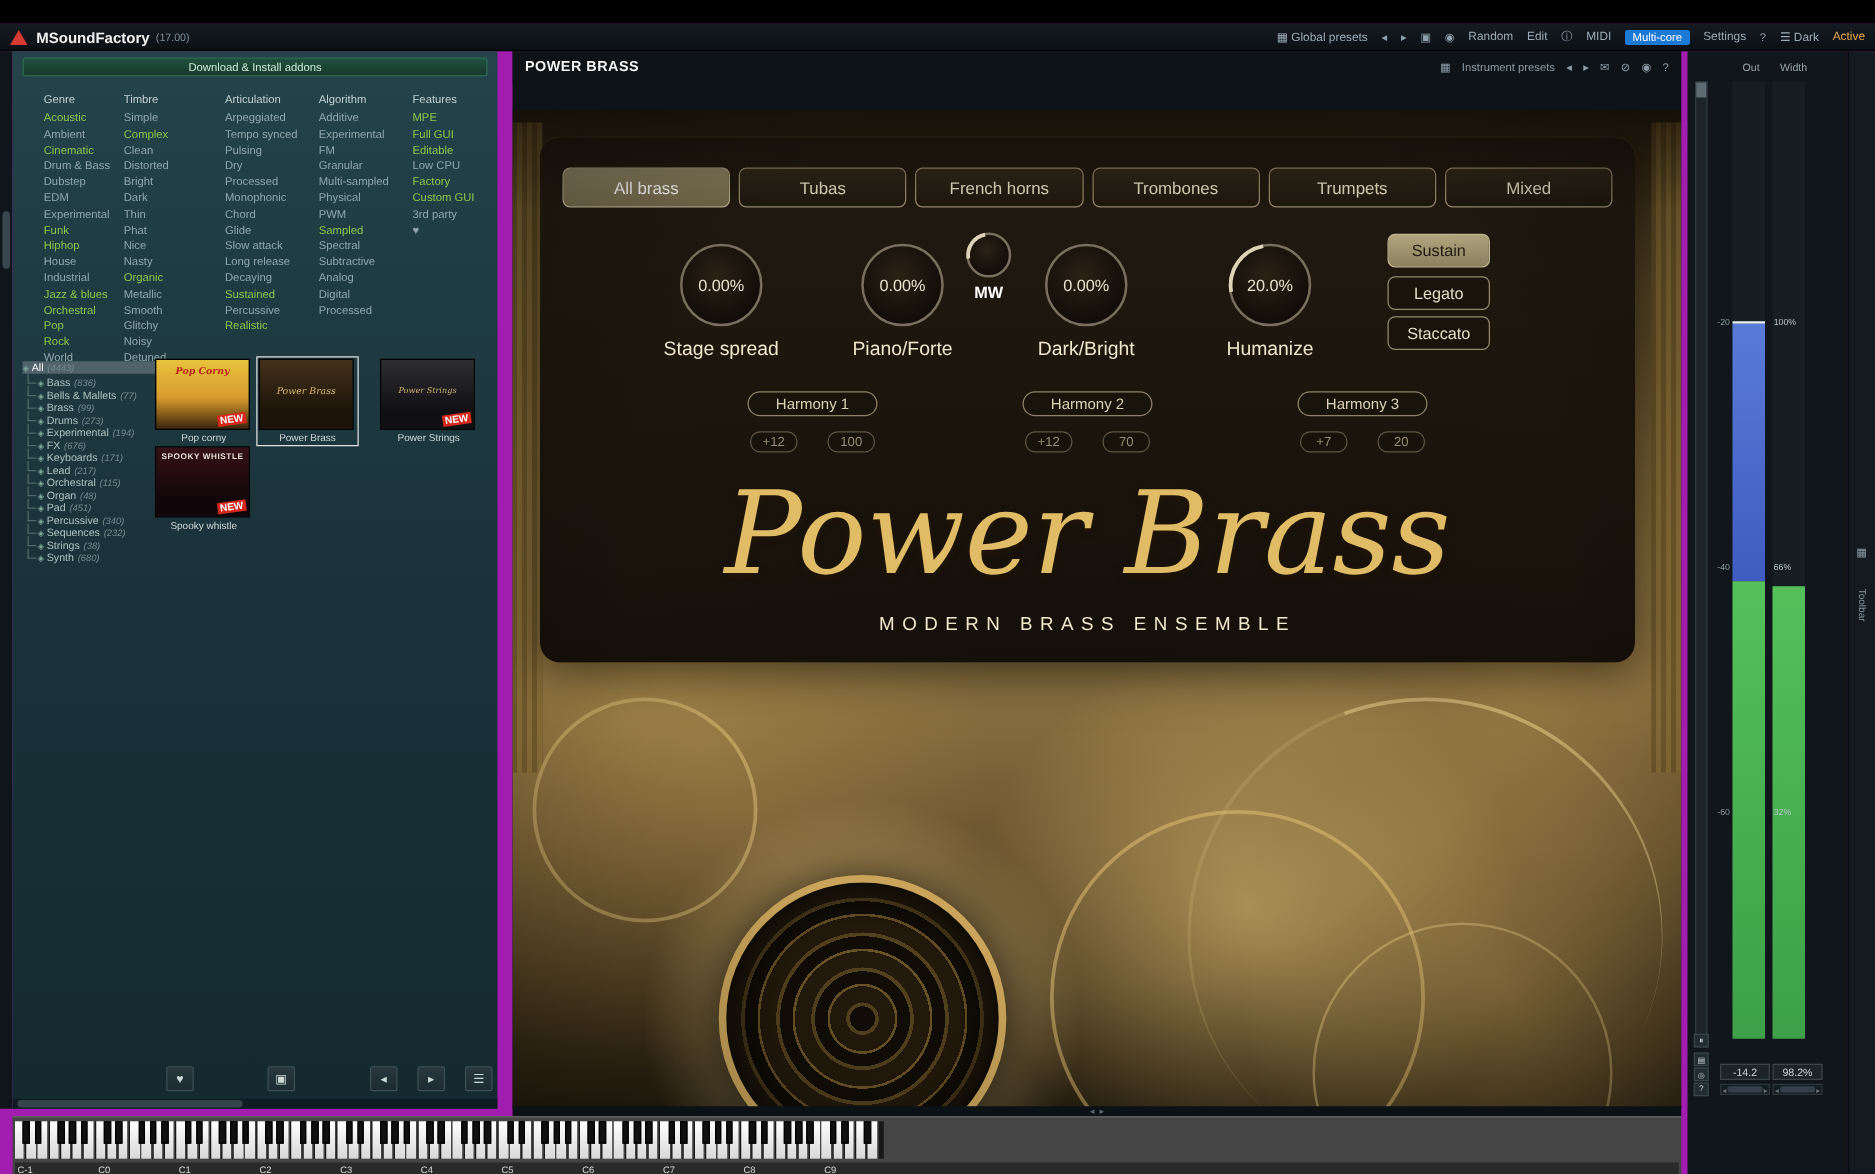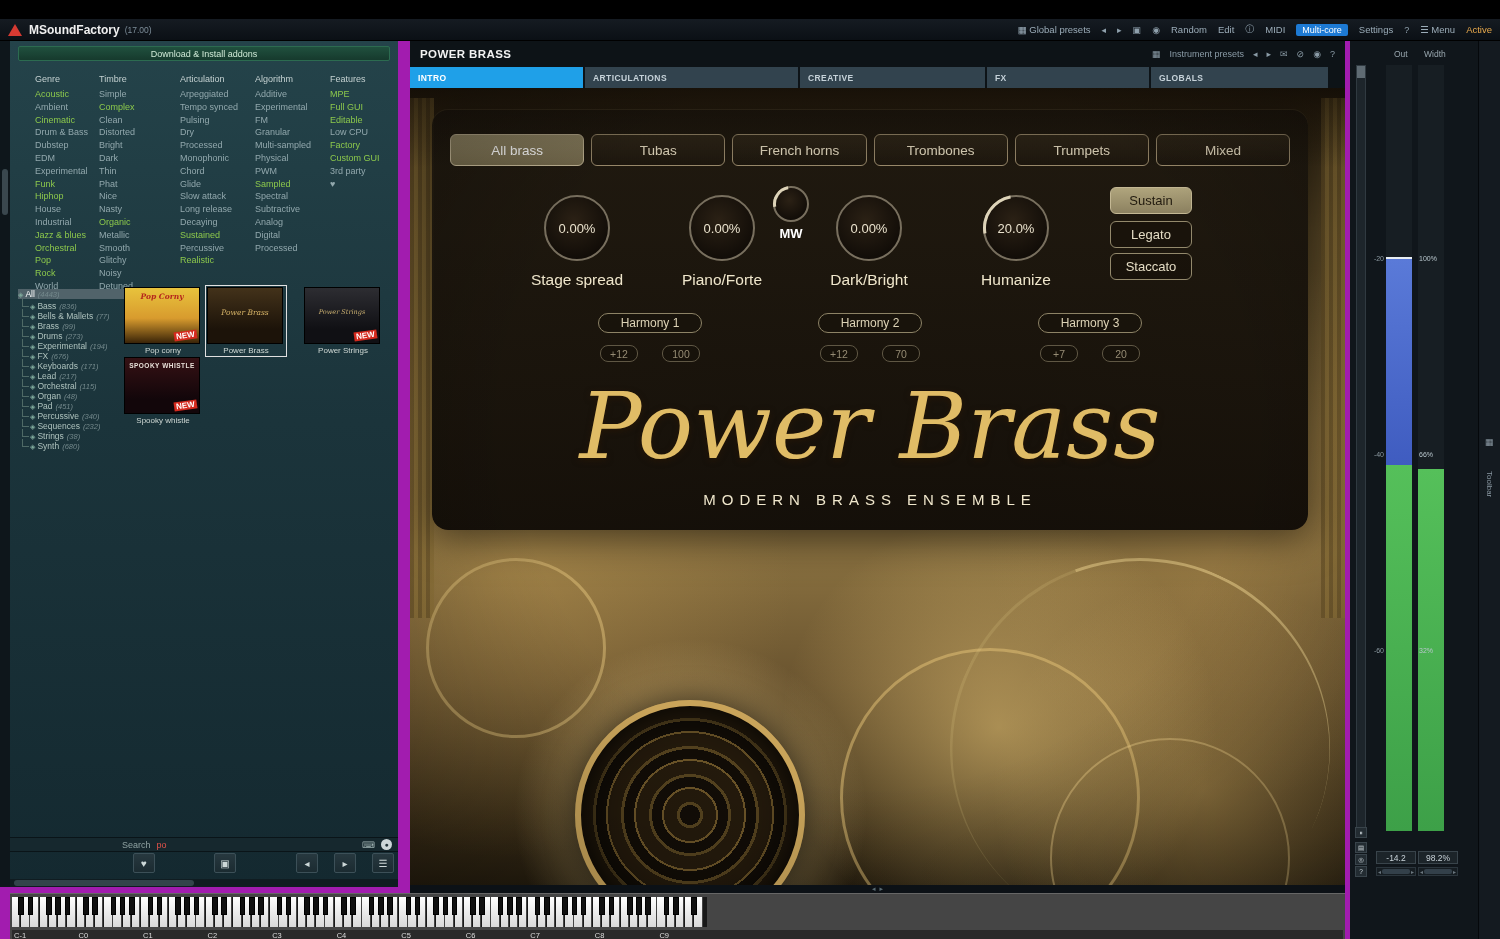--- a/index.html
+++ b/index.html
@@ -202,21 +202,21 @@
         <span class="tb-icon">▸</span>
         <span class="tb-icon">▣</span>
         <span class="tb-icon">◉</span>
         <span class="tb-item">Random</span>
         <span class="tb-item">Edit</span>
         <span class="tb-icon">ⓘ</span>
         <span class="tb-item">MIDI</span>
         <span class="tb-chip">Multi-core</span>
         <span class="tb-item">Settings</span>
         <span class="tb-icon">?</span>
-        <span class="tb-item">☰ Menu</span>
+        <span class="tb-item">☰ Dark</span>
         <span class="tb-item tb-active">Active</span>
       </div>
   </div>
 
   <div class="left-strip">
     <div class="scroll-thumb"></div>
   </div>
 
   <div class="browser">
     <div class="addons-btn">Download &amp; Install addons</div>
@@ -344,28 +344,20 @@
           <div class="thumb-caption">Power Strings</div>
         </div>
         <div class="thumb-wrap" style="left: 114px; top: 316px;">
           <div class="thumb spooky">
             <div class="thumb-title spooky-title">SPOOKY WHISTLE</div>
             <div class="badge-new">NEW</div>
           </div>
           <div class="thumb-caption">Spooky whistle</div>
         </div>
       </div>
-    <div class="search-row">
-      <span class="search-label">Search</span>
-      <span class="search-value">po</span>
-      <span class="search-icons">
-        <span>⌨</span>
-        <span class="circ-btn">●</span>
-      </span>
-    </div>
     <div>
         <div class="bt-btn" style="left: 123px;">♥</div>
         <div class="bt-btn" style="left: 204px;">▣</div>
         <div class="bt-btn" style="left: 286px;">◂</div>
         <div class="bt-btn" style="left: 324px;">▸</div>
         <div class="bt-btn" style="left: 362px;">☰</div>
       </div>
     <div class="browser-scroll">
       <div class="sthumb"></div>
     </div>
@@ -380,27 +372,20 @@
         <span style="display:flex;gap:9px;">
             <span class="mh-icon">◂</span>
             <span class="mh-icon">▸</span>
             <span class="mh-icon">✉</span>
             <span class="mh-icon">⊘</span>
             <span class="mh-icon">◉</span>
             <span class="mh-icon">?</span>
           </span>
       </div>
     </div>
-    <div class="tabs">
-        <div class="tab selected" style="width: 173px;">INTRO</div>
-        <div class="tab" style="width: 213px;">ARTICULATIONS</div>
-        <div class="tab" style="width: 185px;">CREATIVE</div>
-        <div class="tab" style="width: 162px;">FX</div>
-        <div class="tab" style="width: 177px;">GLOBALS</div>
-      </div>
     <div class="artwork">
       <div class="pillar" style="left:0;"></div>
       <div class="pillar" style="right:0;"></div>
       <div class="swirl s1"></div>
       <div class="swirl s2"></div>
       <div class="swirl s3"></div>
       <div class="swirl s4"></div>
       <div class="speaker"></div>
       <div class="brass-panel">
         <div class="ens-row">

